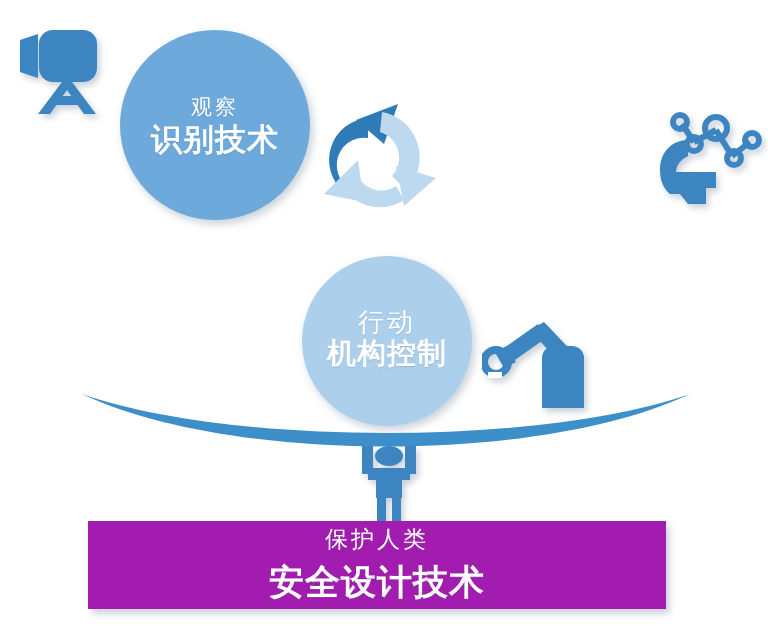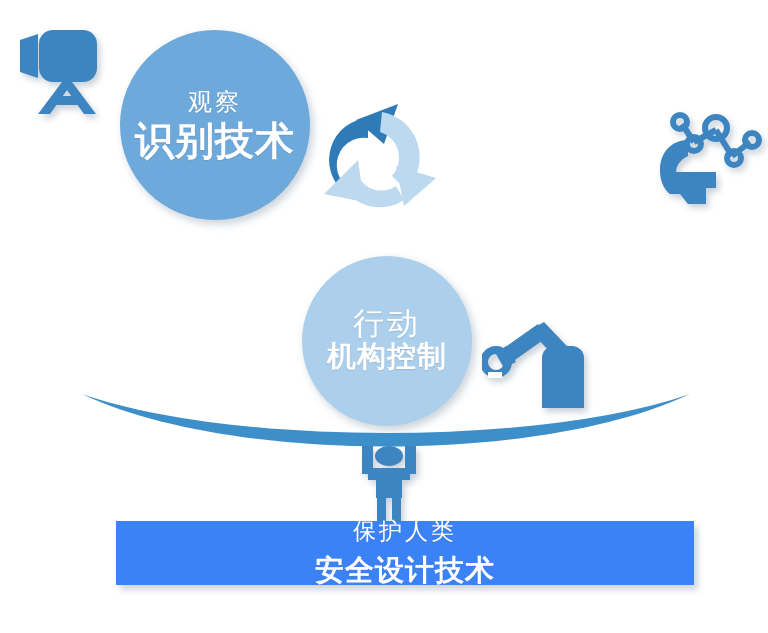--- a/index.html
+++ b/index.html
@@ -26,29 +26,29 @@
     flex-direction: column;
     align-items: center;
     justify-content: center;
     box-sizing: border-box;
     filter: drop-shadow(3px 4px 4px rgba(120,140,160,0.40));
     color: #ffffff;
     text-align: center;
     line-height: 1.0;
   }
   .node-sub {
-    font-size: 24px;
+    font-size: 21px;
     font-weight: 400;
     letter-spacing: 3px;
     margin-bottom: 7px;
     color: #ffffff;
     text-shadow: 0 1px 1px rgba(90,120,150,0.25);
   }
   .node-main {
-    font-size: 39px;
+    font-size: 31px;
     font-weight: bold;
     letter-spacing: 1px;
     color: #ffffff;
     text-shadow: 0 1px 1px rgba(90,120,150,0.25);
   }
   .node-main .ln { display: block; line-height: 1.22; }
 
   #circle-observe {
     left: 120px; top: 30px;
     width: 190px; height: 190px;
@@ -57,38 +57,38 @@
   #circle-think {
     left: 484px; top: 24px;
     width: 188px; height: 188px;
     background: #AACDEA;
   }
   #circle-act {
     left: 302px; top: 256px;
     width: 170px; height: 170px;
     background: #ACCFEB;
   }
-  #circle-act .node-sub { font-size: 31px; margin-bottom: 0; font-family: Liberation Serif, serif; }
+  #circle-act .node-sub { font-size: 26px; margin-bottom: 0; font-family: Liberation Serif, serif; }
   #circle-act .node-main { font-size: 29px; text-align: center; }
 
   
   #safety-bar {
     position: absolute;
-    left: 116px; top: 521px;
-    width: 578px; height: 64px;
-    background: #3b82f6;
+    left: 88px; top: 521px;
+    width: 578px; height: 88px;
+    background: #a21caf;
     display: flex;
     flex-direction: column;
     align-items: center;
     justify-content: center;
     box-shadow: 4px 5px 6px rgba(120,140,160,0.35);
     color: #ffffff;
   }
   #safety-bar .node-sub { font-size: 23px; margin-bottom: 4px; }
-  #safety-bar .node-main { font-size: 29px; }
+  #safety-bar .node-main { font-size: 35px; }
 
   
   .icon-abs { position: absolute; }
 
   #camera-icon  { left: 8px;   top: 24px;  width: 100px; height: 92px; }
   #brain-icon   { left: 658px; top: 112px; width: 106px; height: 98px; }
   #robot-icon   { left: 482px; top: 318px; width: 112px; height: 92px; }
   #cycle-icon   { left: 312px; top: 82px;  width: 136px; height: 146px; }
   #beam-icon    { left: 80px;  top: 388px; width: 612px; height: 64px; }
   #person-icon  { left: 358px; top: 442px; width: 62px;  height: 84px; }

